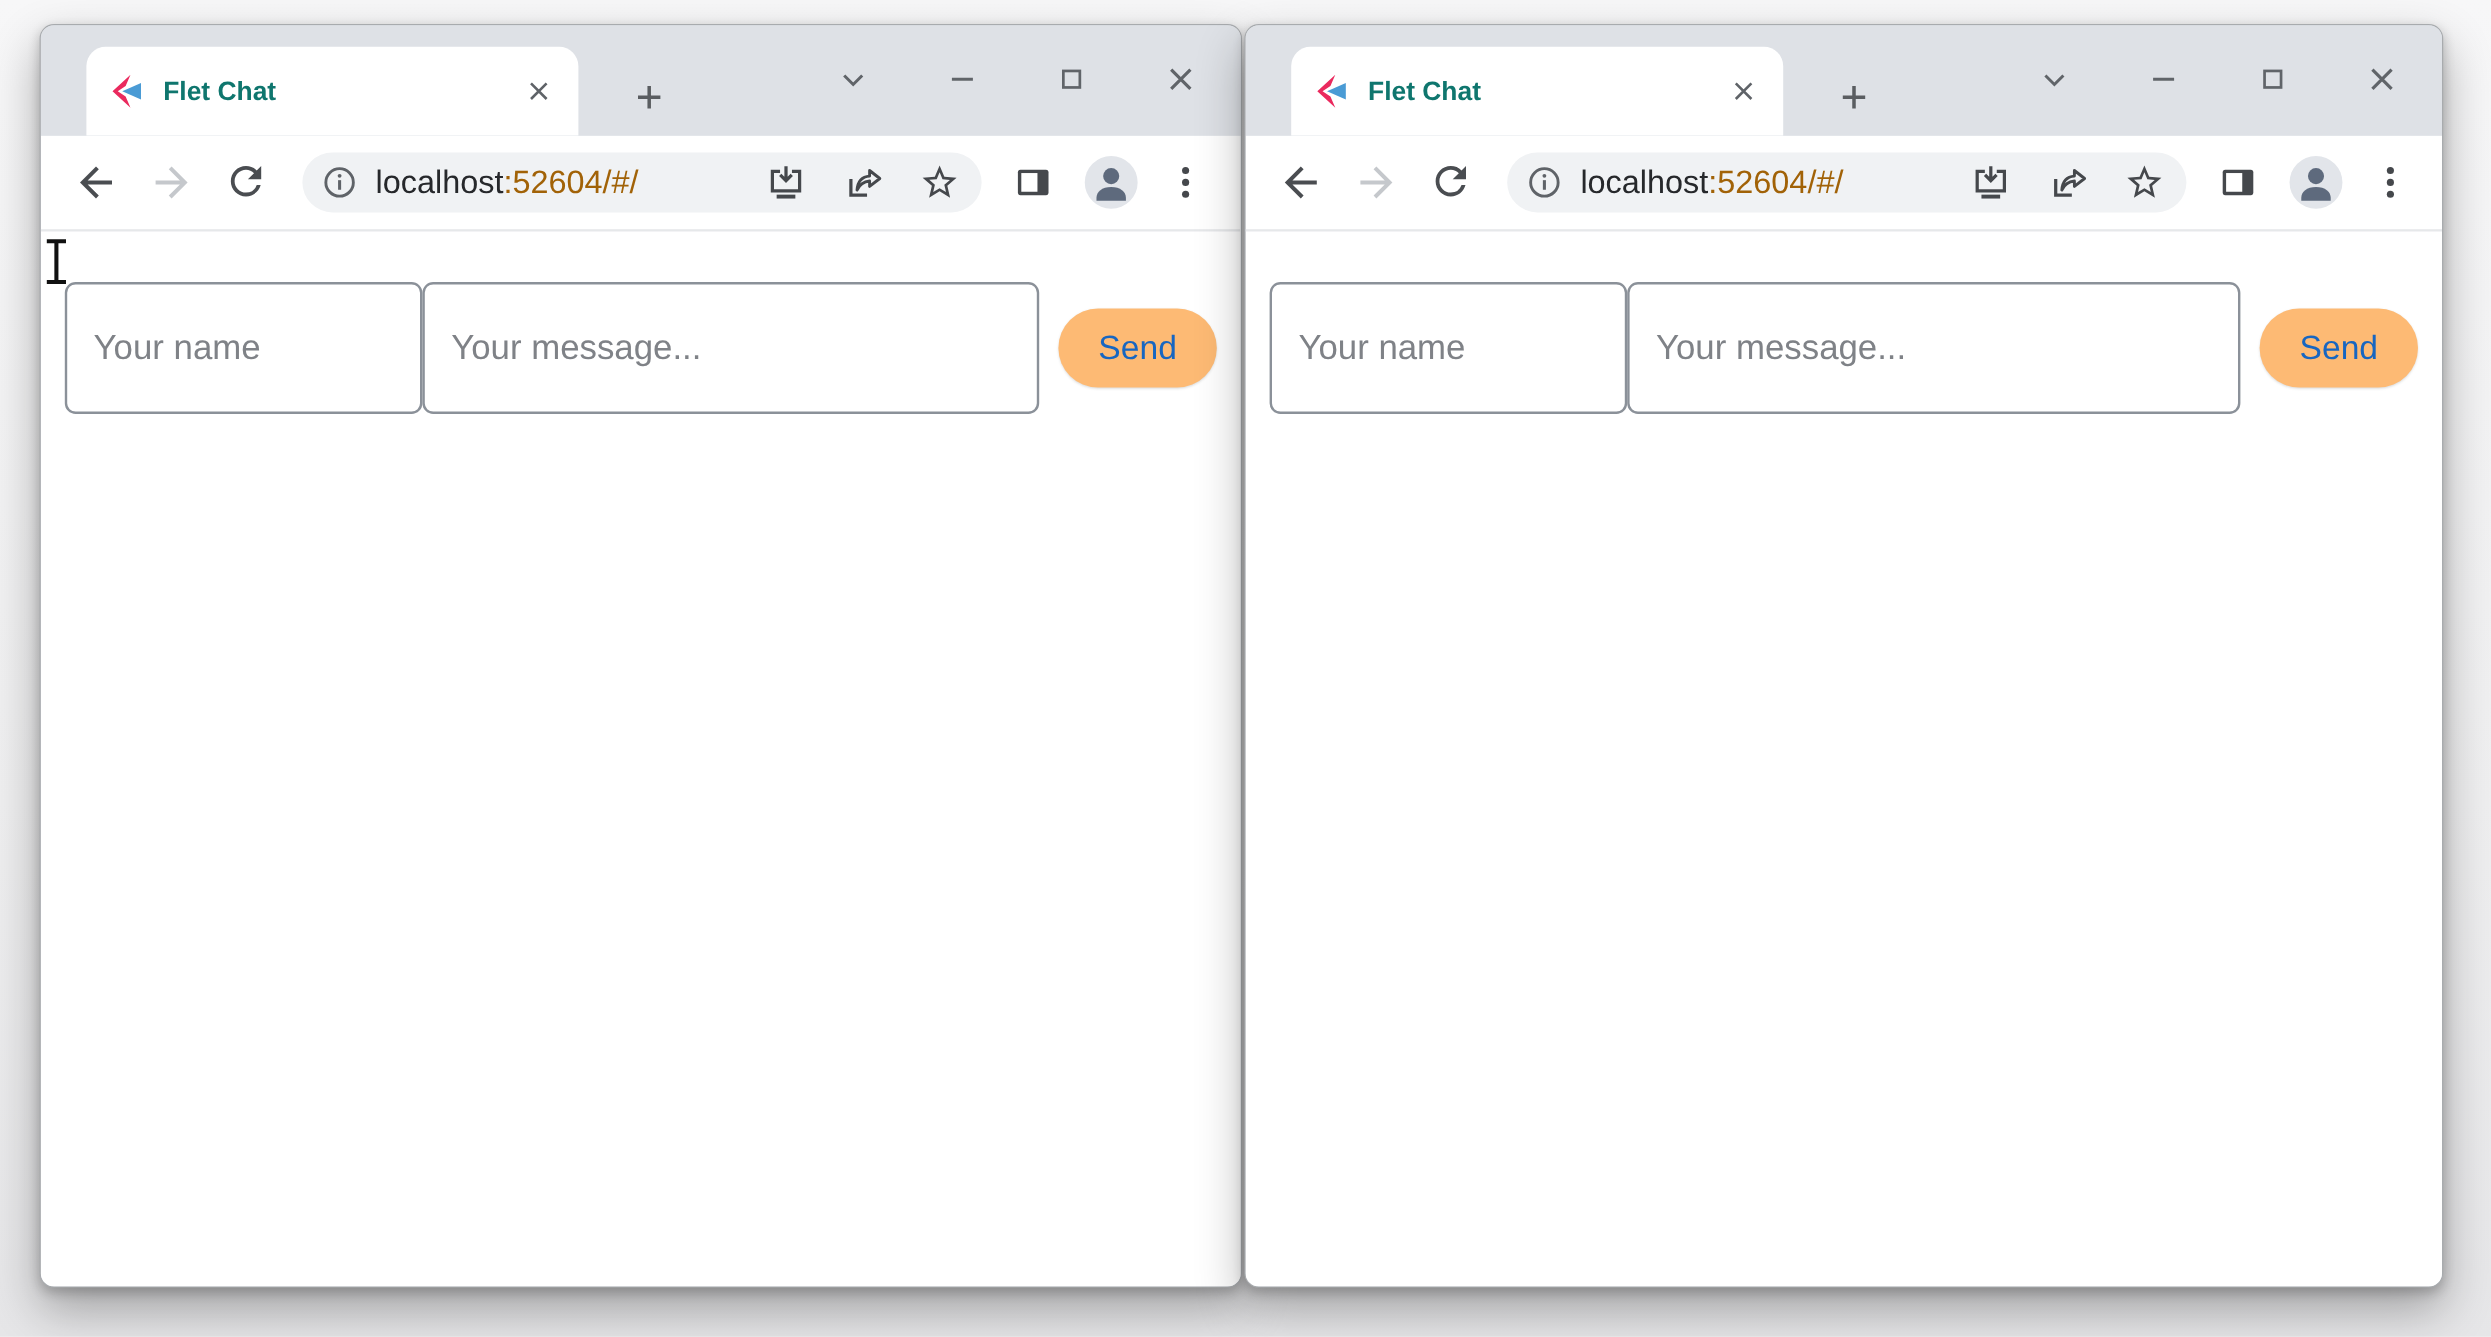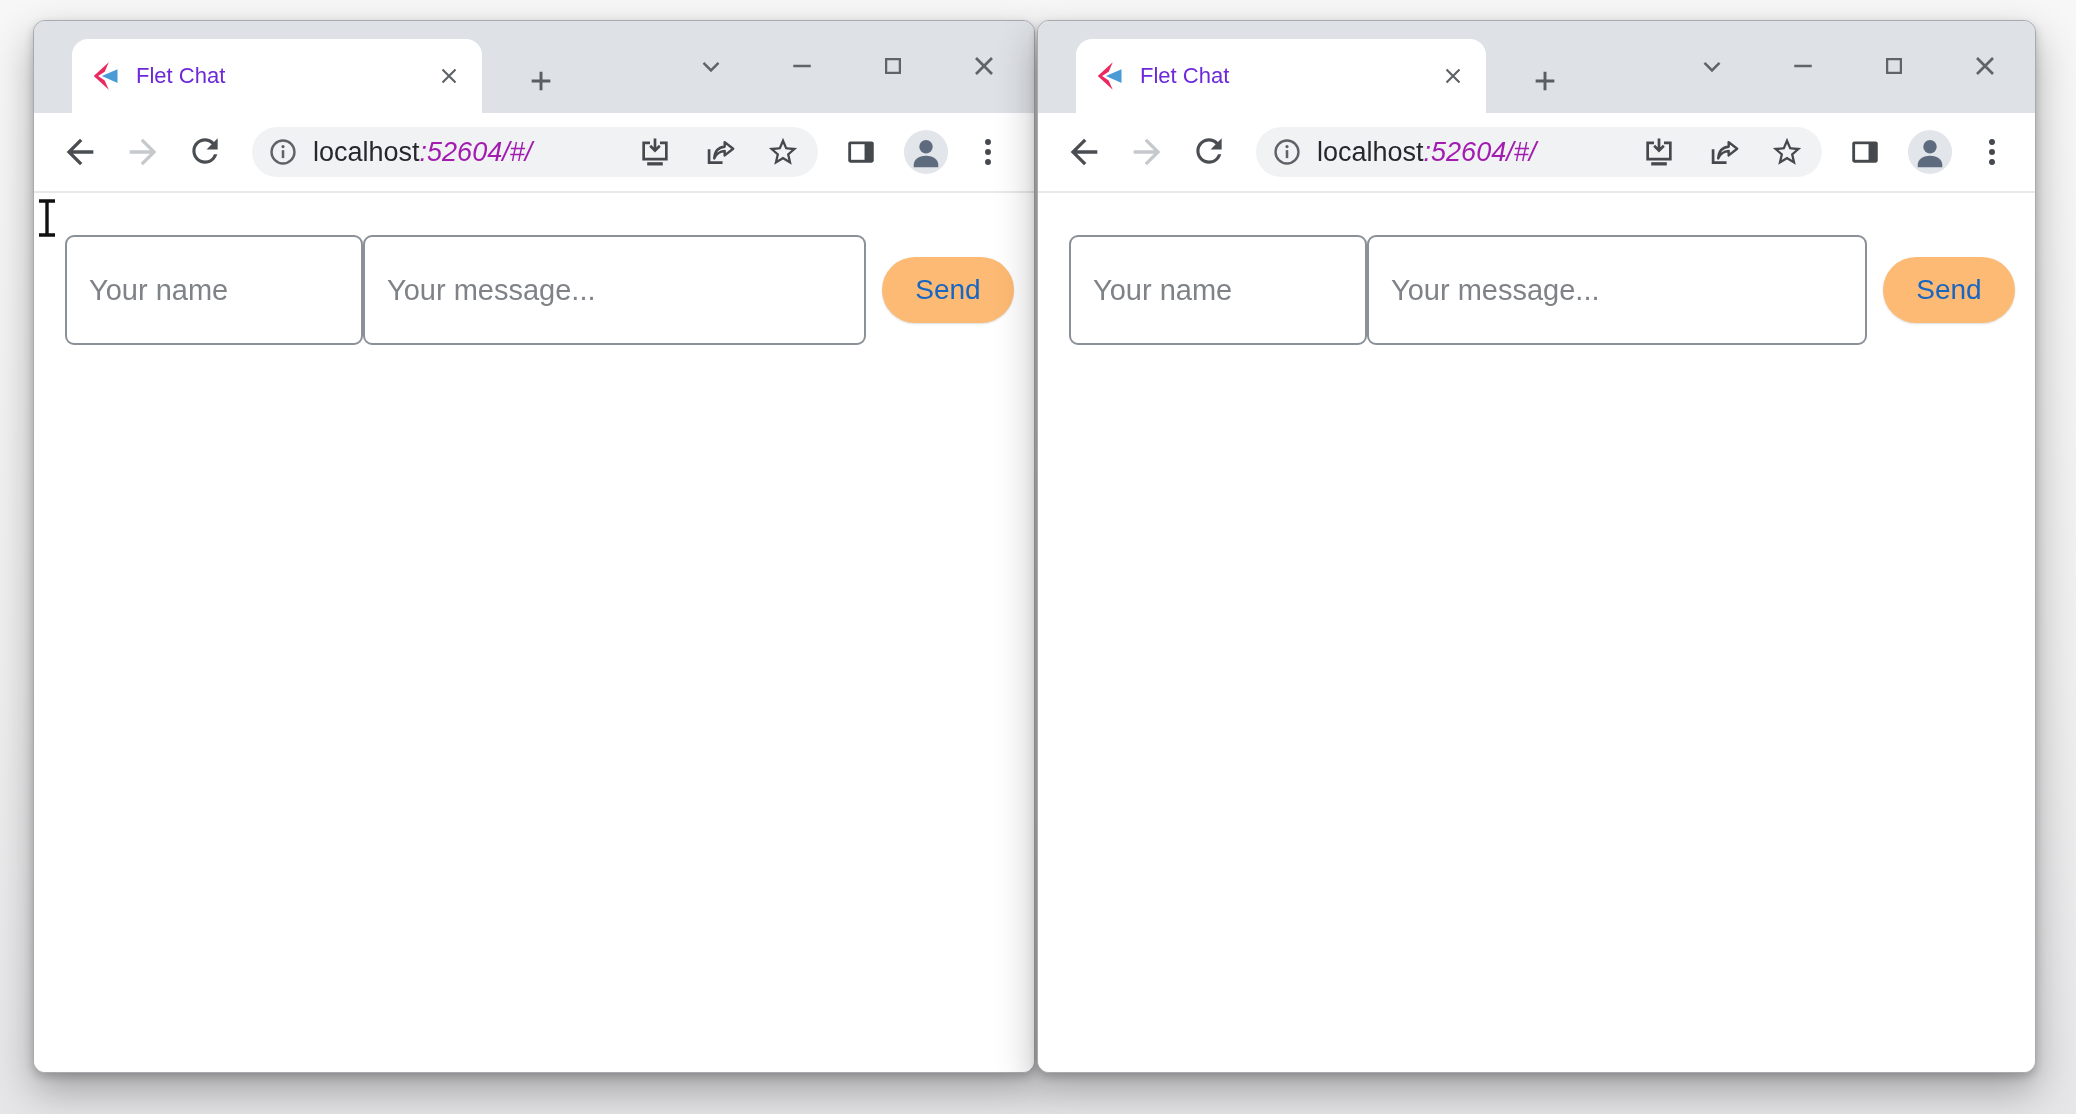--- a/index.html
+++ b/index.html
@@ -24,21 +24,21 @@
   .win-right { left:1037px; width:999px; }
 
   
   .tabstrip { position:relative; height:92px; background:#dee1e6; flex:none; }
   .tab {
     position:absolute; left:38px; top:18px; width:410px; height:74px;
     background:#ffffff; border-radius:16px 16px 0 0;
     display:flex; align-items:center; padding:0 16px 0 18px;
   }
   .favicon { width:30px; height:30px; flex:none; }
-  .tab-title { flex:1; margin-left:16px; font-size:22px; color:#6d28d9; white-space:nowrap; overflow:hidden; }
+  .tab-title { flex:1; margin-left:16px; font-size:22px; color:#0f766e; white-space:nowrap; overflow:hidden;font-weight:bold; }
   .tab-close { width:34px; height:34px; color:#5f6368; display:flex; align-items:center; justify-content:center; cursor:pointer; flex:none; }
   .newtab { position:absolute; left:484px; top:37px; width:46px; height:46px; color:#5a5d61; display:flex; align-items:center; justify-content:center; cursor:pointer; }
   .win-controls { position:absolute; top:22px; right:20px; display:flex; gap:31px; }
   .win-btn { width:60px; height:46px; color:#606469; display:flex; align-items:center; justify-content:center; cursor:pointer; }
 
   
   .toolbar {
     height:80px; background:#ffffff; flex:none;
     display:flex; align-items:center;
     padding:0 22px 0 26px;
@@ -46,29 +46,29 @@
   }
   .nav-btn { width:40px; height:40px; margin-right:23px; color:#4a4d51; flex:none; cursor:pointer; }
   .nav-btn.disabled { color:#c5c8cc; }
   .omnibox {
     width:566px; height:50px; flex:none; margin-left:3px;
     background:#f0f2f4; border-radius:25px;
     display:flex; align-items:center; padding:0 18px 0 15px;
   }
   .omni-info { width:32px; height:32px; color:#5f6368; flex:none; }
   .omni-url { margin-left:14px; font-size:27px; color:#26282b; white-space:nowrap; }
-  .omni-url .url-path { color:#a21caf;font-style:italic; }
+  .omni-url .url-path { color:#a16207; }
   .omni-spacer { flex:1; }
   .omni-btn { width:34px; height:34px; margin-left:30px; color:#45484c; flex:none; cursor:pointer; }
   .panel-btn { width:34px; height:34px; margin-left:26px; color:#45484c; flex:none; cursor:pointer; }
   .avatar-btn { width:46px; height:46px; margin-left:25px; flex:none; cursor:pointer; }
   .kebab-btn { width:34px; height:34px; margin-left:22px; color:#45484c; flex:none; cursor:pointer; }
 
   
-  .content { flex:1; background:#ffffff; position:relative;padding-left:11px; }
+  .content { flex:1; background:#ffffff; position:relative; }
   .form-row { display:flex; align-items:center; margin:42px 20px 0 20px; }
   .tf {
     height:110px; background:#fff;
     border:2px solid #8b9199; border-radius:9px;
     font-family:inherit; font-size:29px; color:#202124;
     padding:0 22px; outline:none;
   }
   .tf::placeholder { color:#7f8287; opacity:1; }
   .tf-name { width:298px; flex:none; }
   .tf-msg  { flex:1; }

